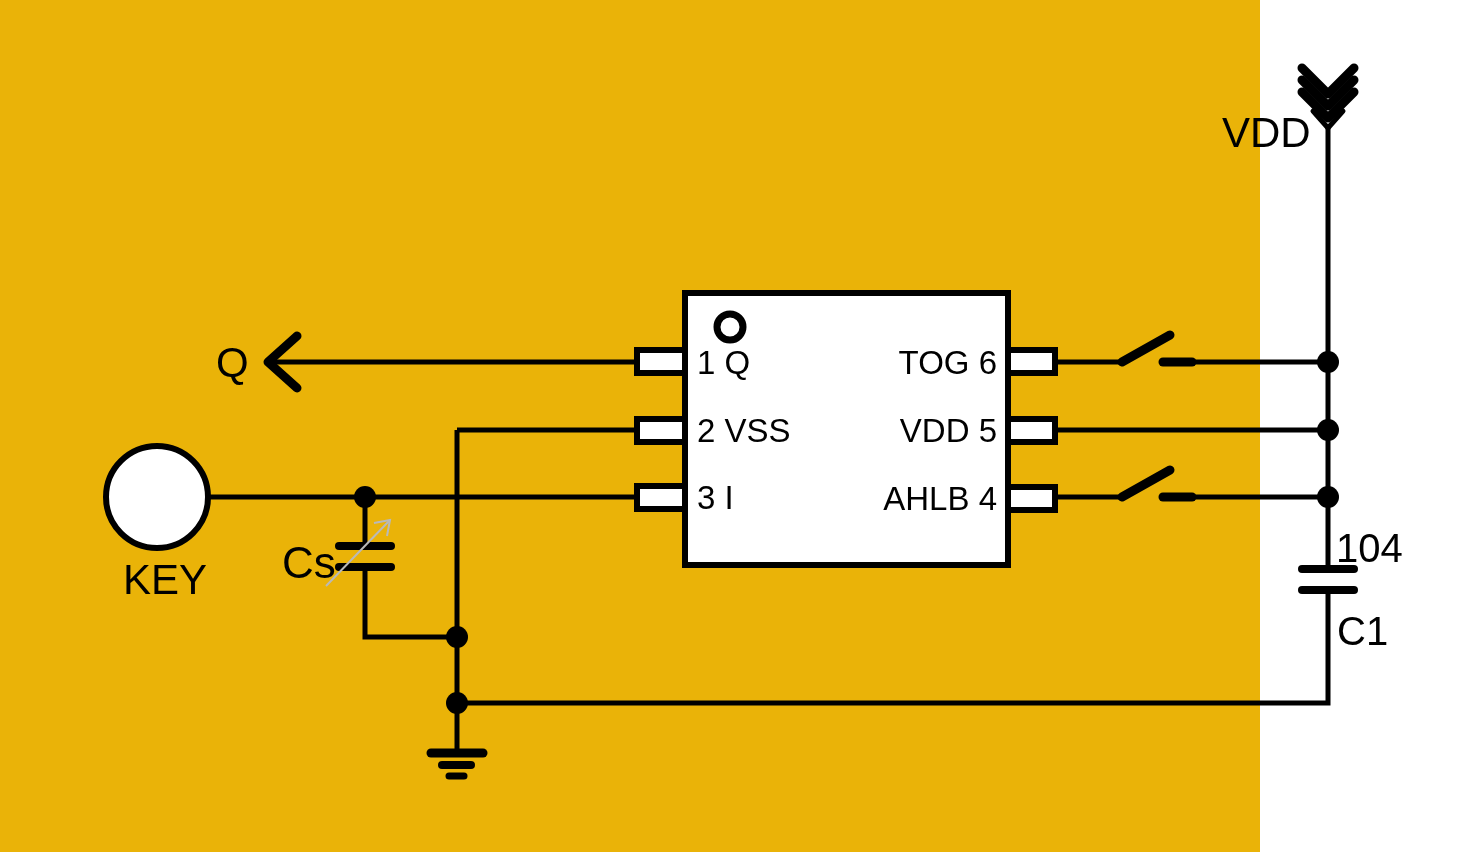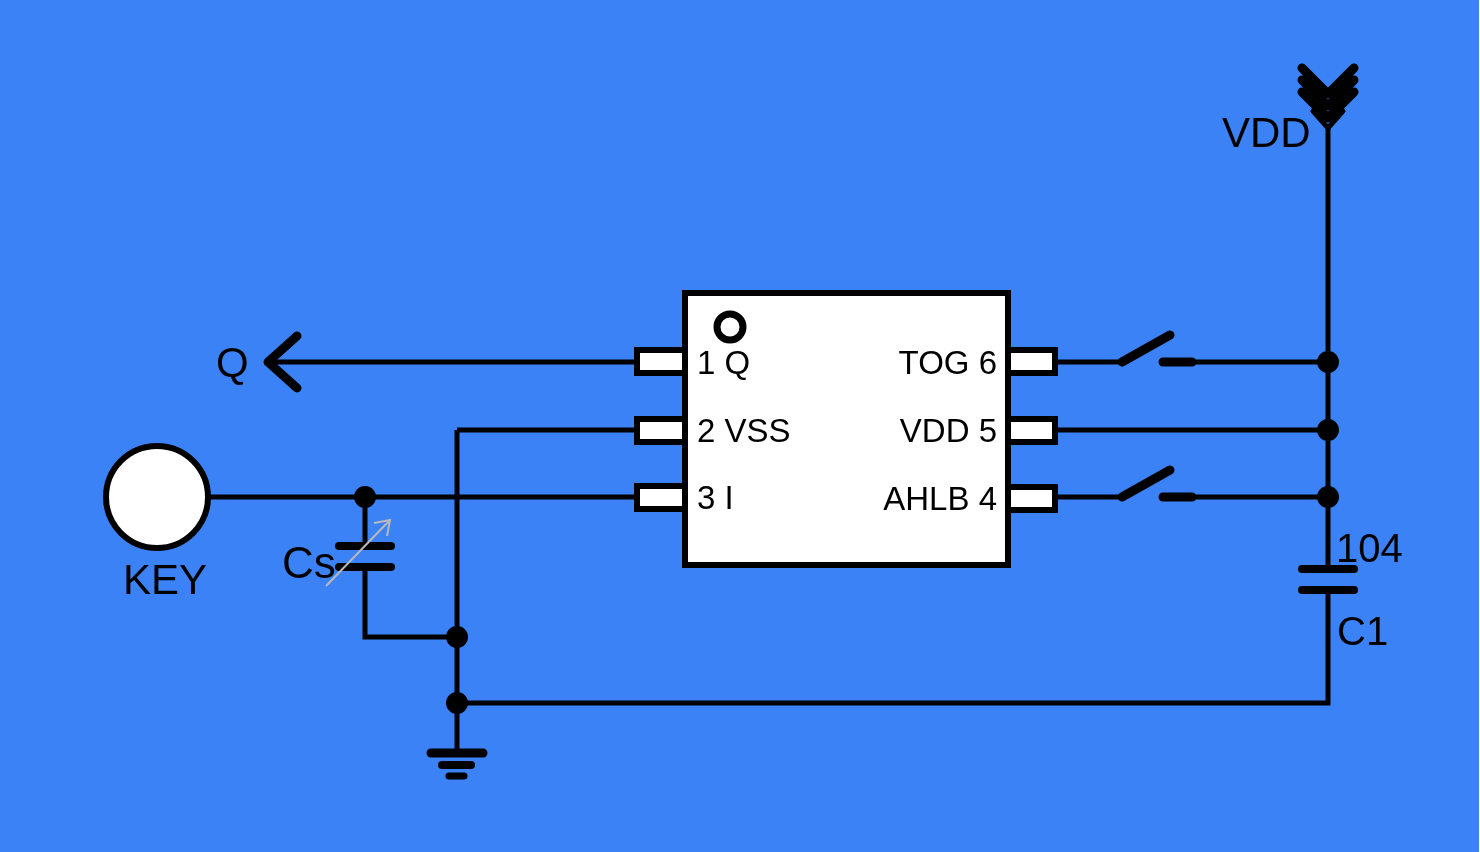--- a/index.html
+++ b/index.html
@@ -6,23 +6,23 @@
     margin: 0;
     padding: 0;
     background: #ffffff;
     width: 1480px;
     height: 852px;
     overflow: hidden;
     font-family: "Liberation Sans", sans-serif;
   }
   .canvas {
     position: relative;
-    width: 1479px;
+    width: 1260px;
     height: 852px;
-    background: #3b82f6;
+    background: #eab308;
   }
   svg { display: block; }
   text {
     font-family: "Liberation Sans", sans-serif;
     fill: #000000;
   }
   .pin-label { font-size: 33px; }
   .big-label { font-size: 42px; }
   .mid-label { font-size: 40px; }
   .cs-label  { font-size: 44px; }

